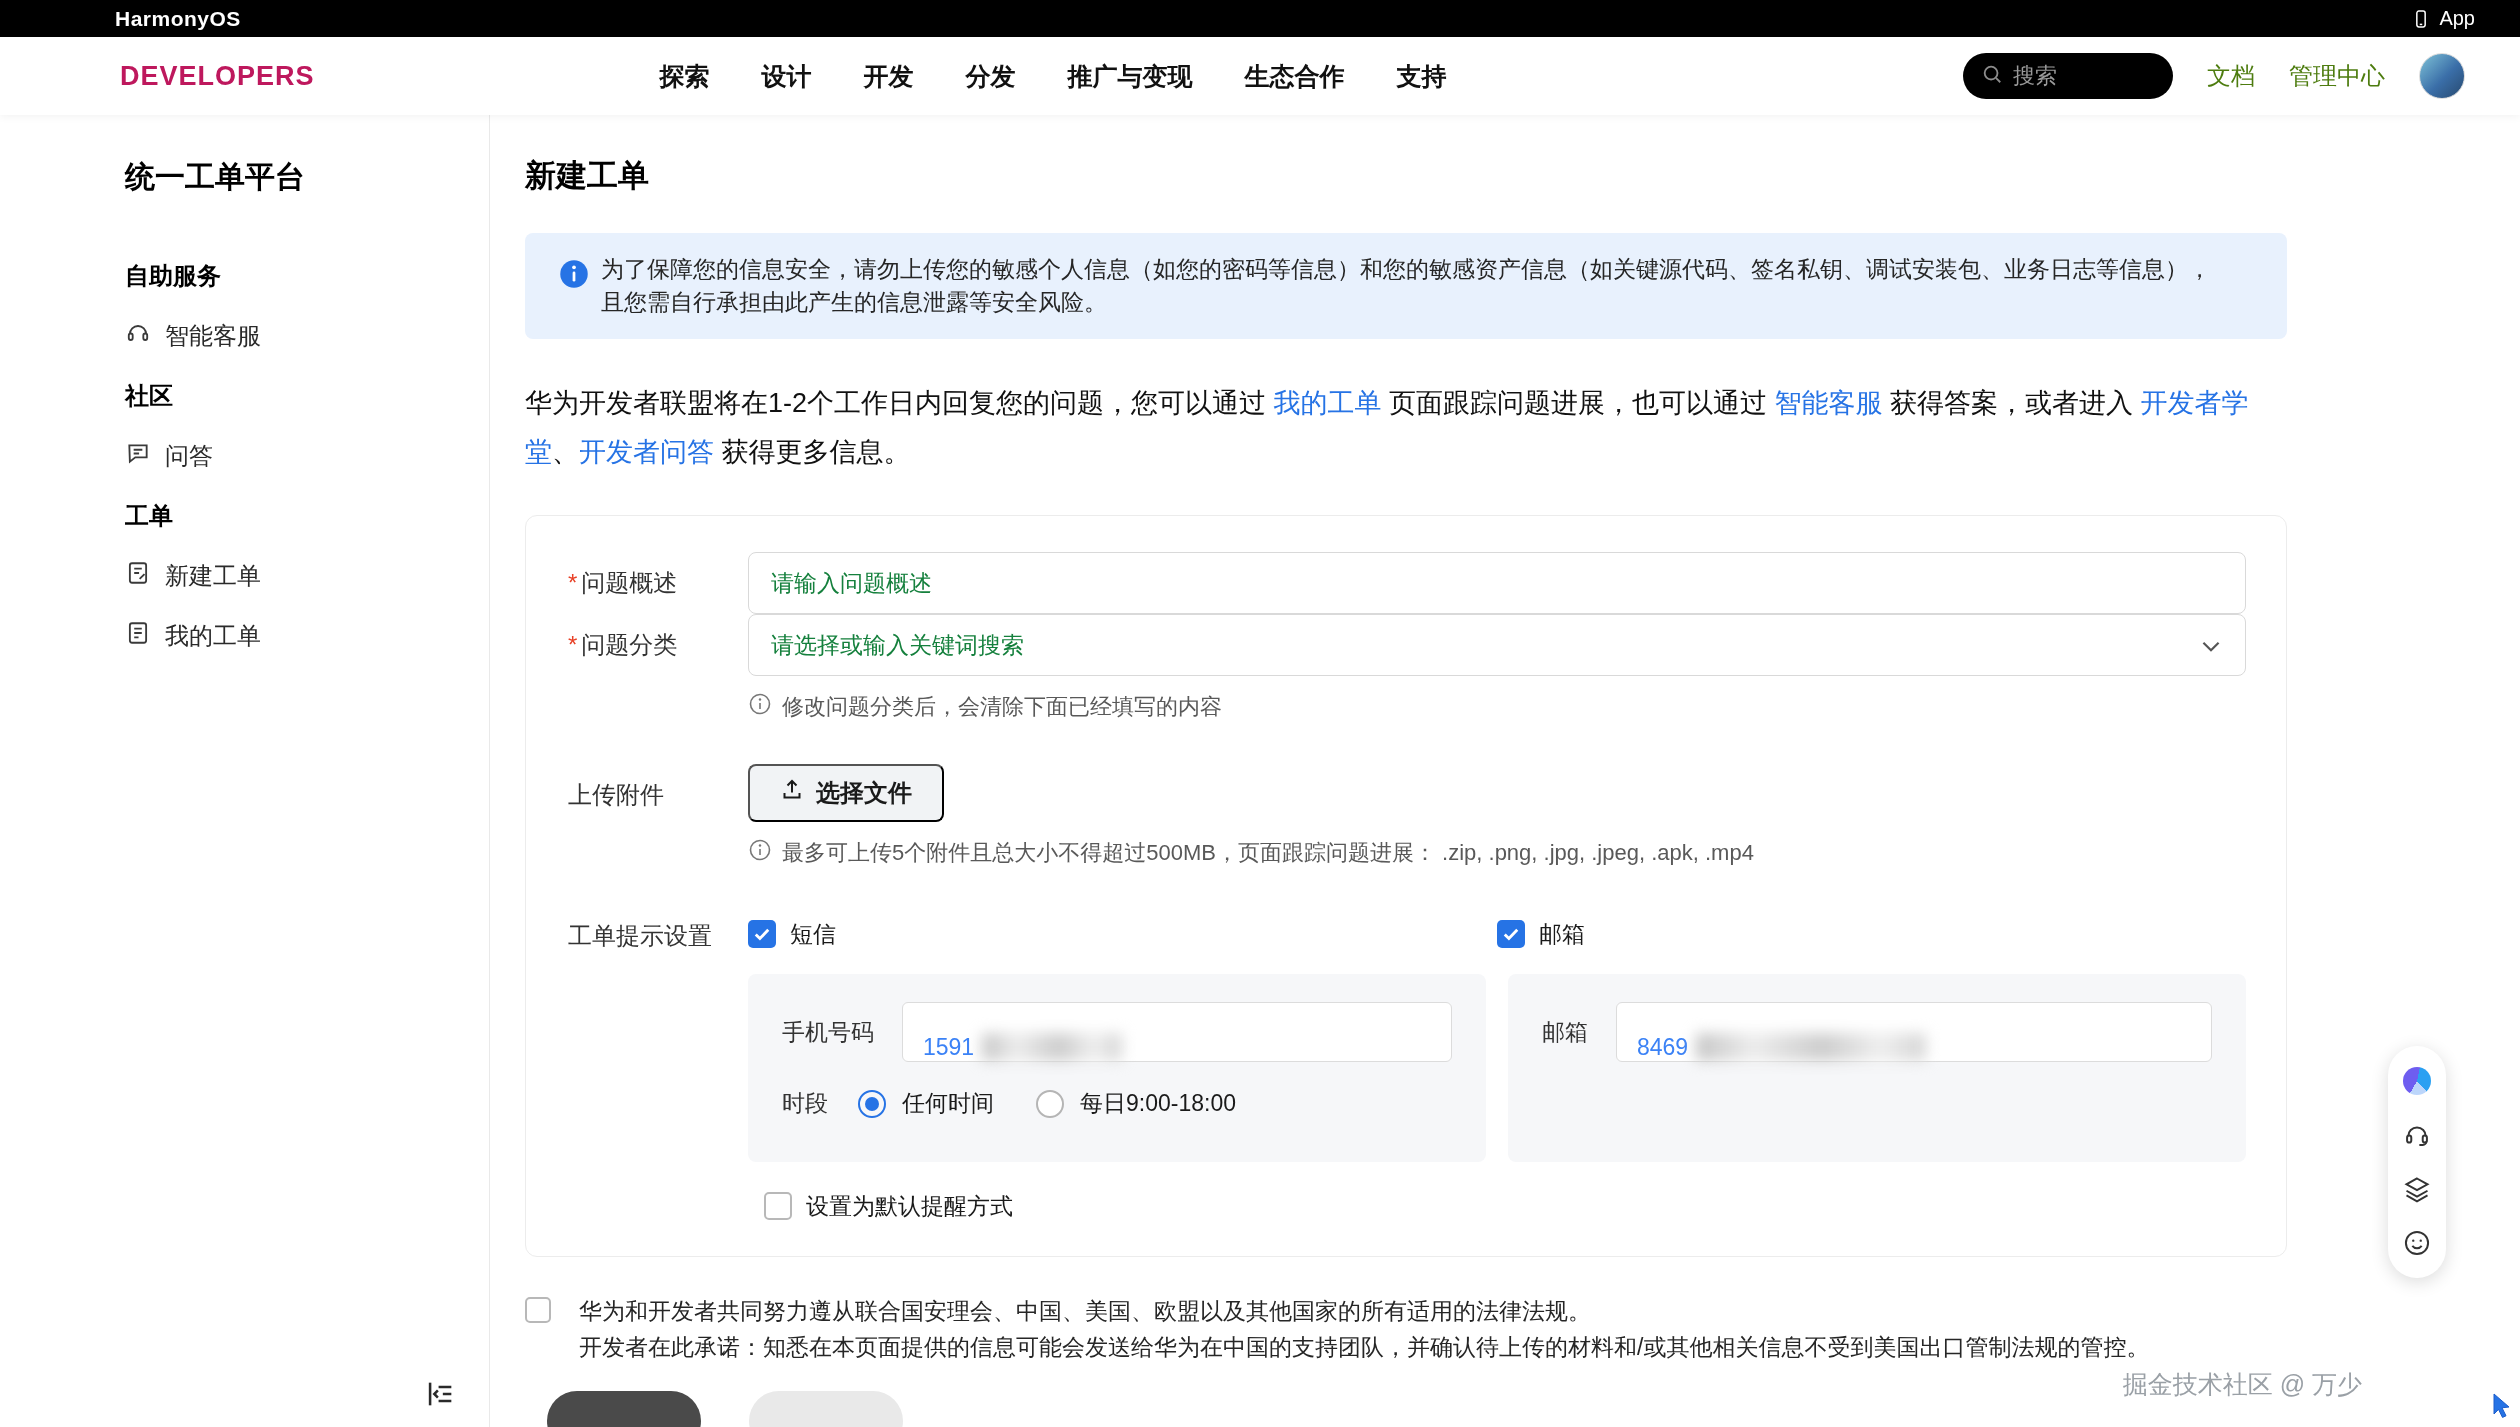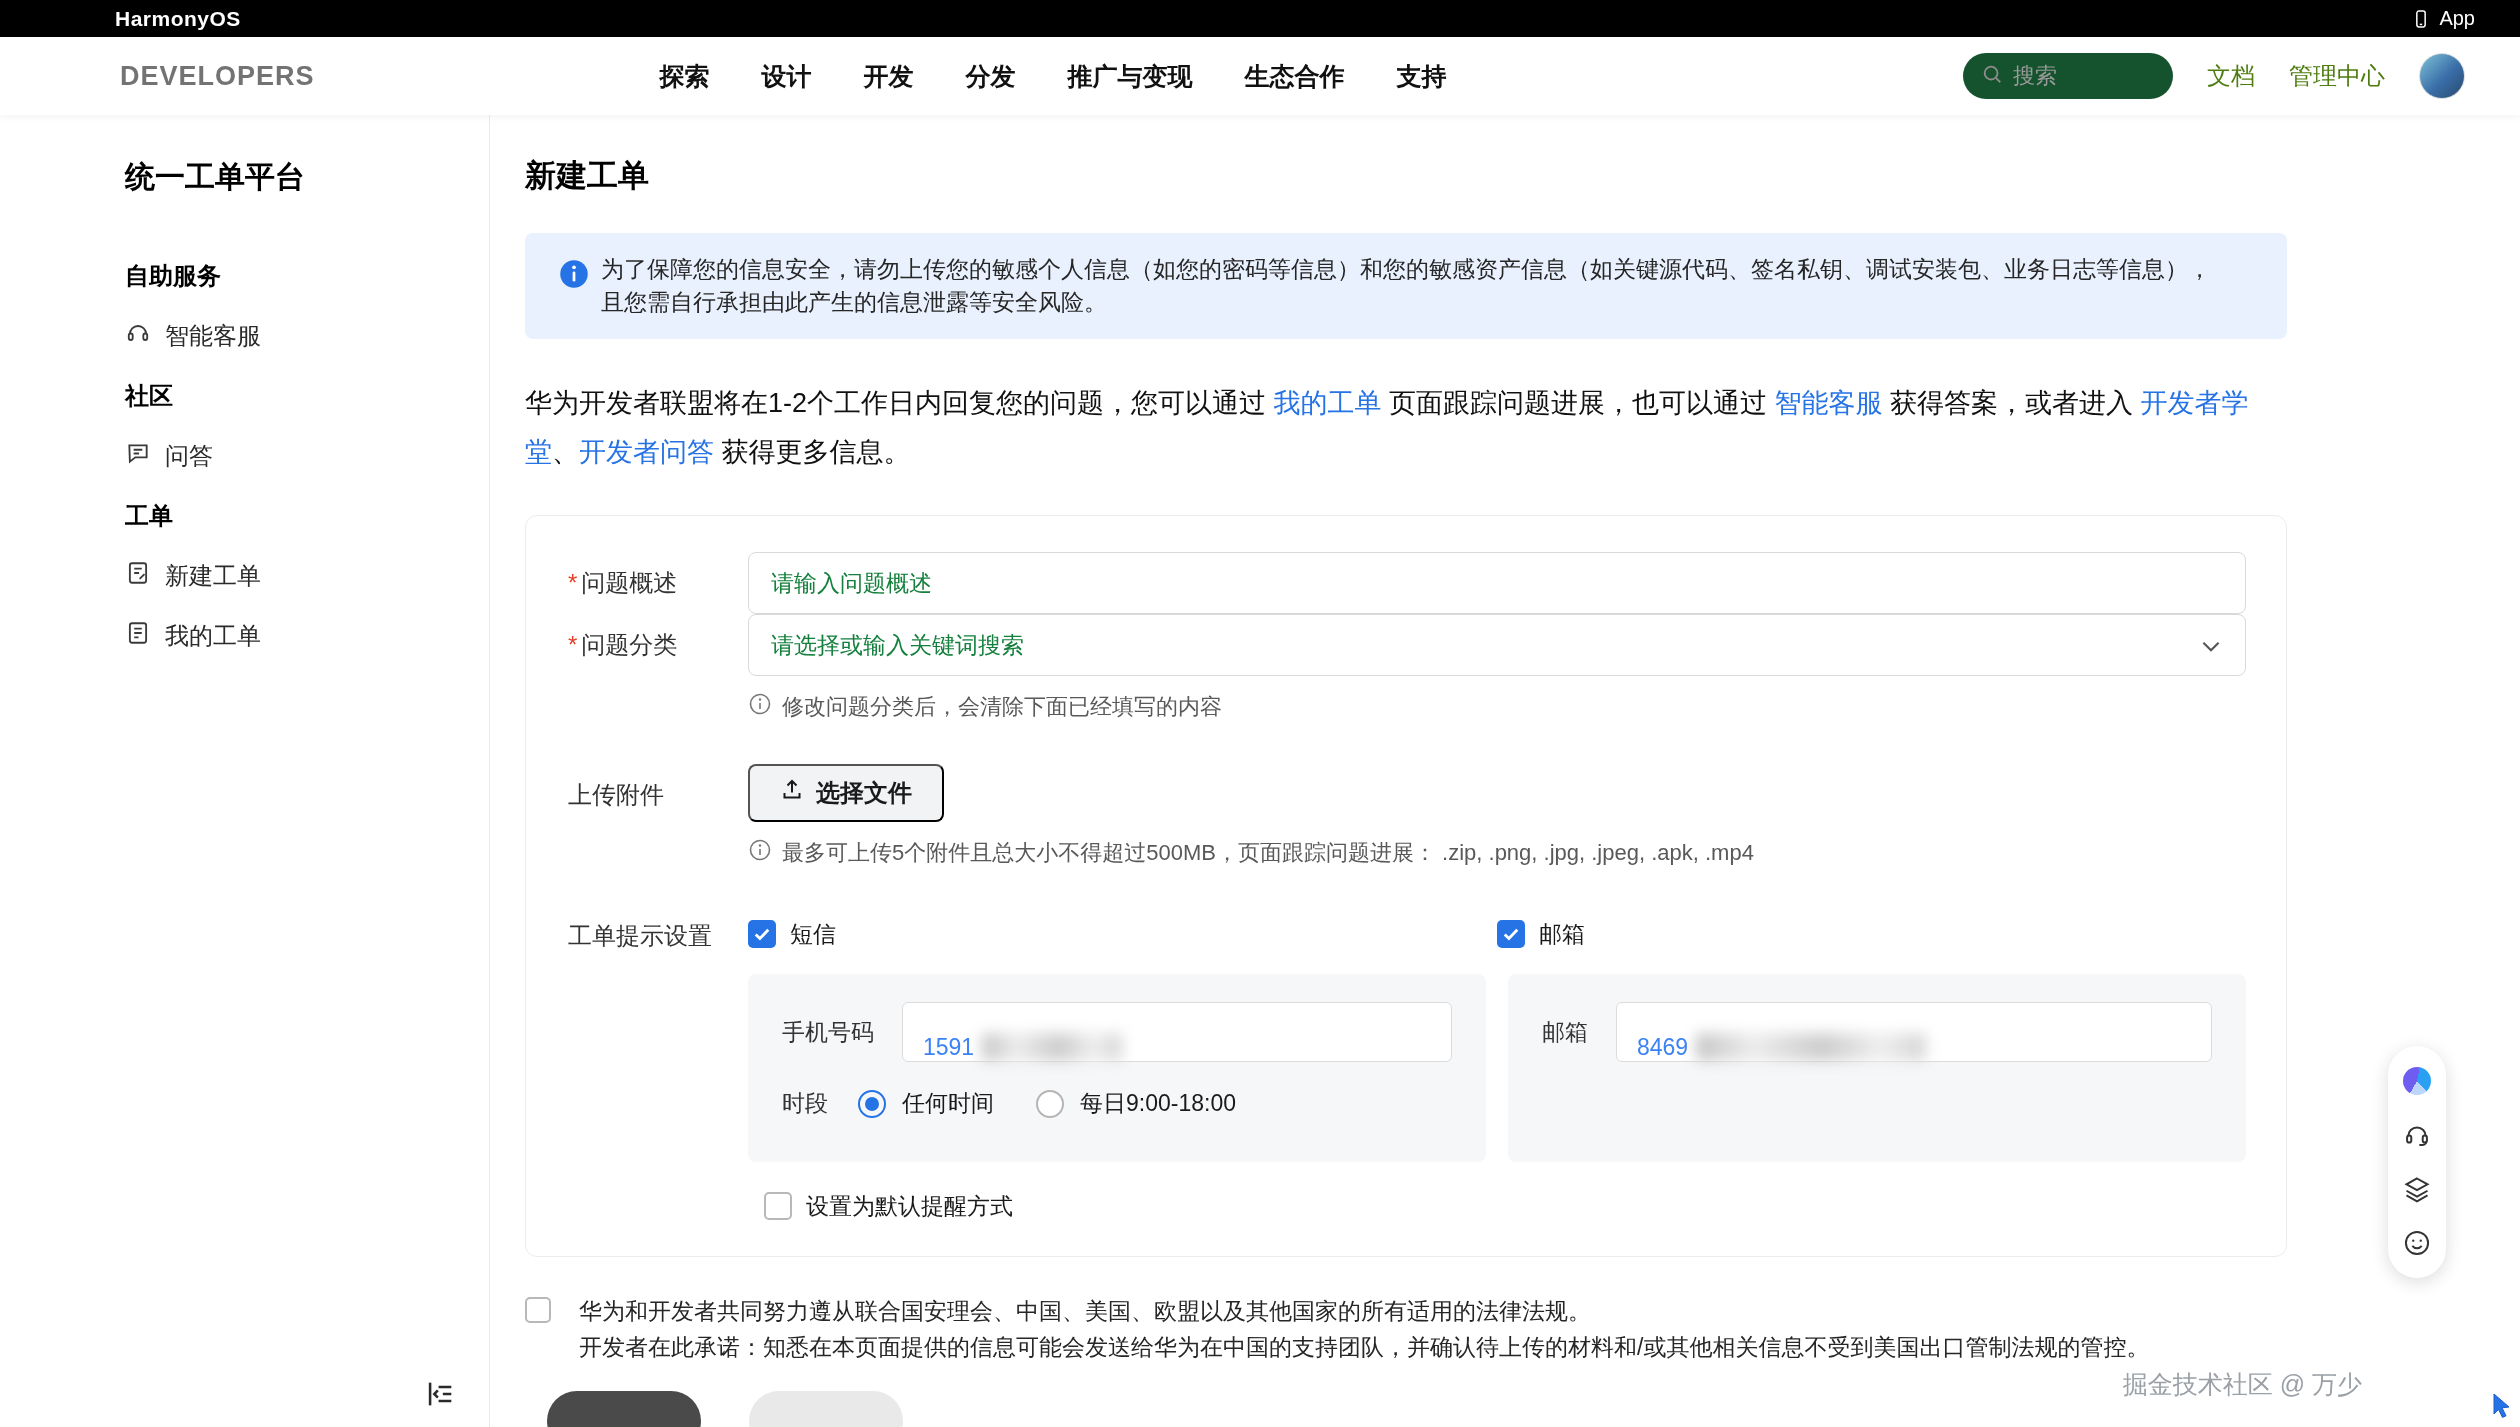--- a/index.html
+++ b/index.html
@@ -7,25 +7,25 @@
   .screen { position:relative; width:2520px; height:1427px; background:#fff; overflow:hidden; }
 
   
   .topbar { height:37px; background:#000; color:#fff; display:flex; align-items:center; padding:0 45px 0 115px; }
   .topbar .brand { font-size:21px; font-weight:700; letter-spacing:.5px; }
   .topbar .right { margin-left:auto; display:flex; align-items:center; gap:8px; font-size:20px; }
   .topbar svg { display:block; }
 
   
   .navbar { height:78px; background:#fff; display:flex; align-items:center; padding:0 55px 0 120px; box-shadow:0 2px 8px rgba(0,0,0,.05); position:relative; z-index:5; }
-  .navbar .logo { font-size:27px; font-weight:700; letter-spacing:1px; color:#737373; }
+  .navbar .logo { font-size:27px; font-weight:700; letter-spacing:1px; color:#be185d; }
   .nav-menu { display:flex; gap:52px; margin-left:345px; }
   .nav-item { font-size:25px; font-weight:600; color:#111; cursor:pointer; white-space:nowrap; }
   .nav-right { margin-left:auto; display:flex; align-items:center; gap:34px; }
-  .search-pill { width:210px; height:46px; background:#14532d; border-radius:23px; display:flex; align-items:center; gap:10px; padding:0 18px; }
+  .search-pill { width:210px; height:46px; background:#000000; border-radius:23px; display:flex; align-items:center; gap:10px; padding:0 18px; }
   .search-pill .ph { font-size:22px; color:#9a9a9a; }
   .nav-link { font-size:24px; font-weight:500; color:#4d7c0f; cursor:pointer; white-space:nowrap; }
   .avatar { width:46px; height:46px; border-radius:50%; background:linear-gradient(135deg,#7fc3d8 0%,#3a6ea8 55%,#27496e 100%); border:1px solid #ddd; }
 
   
   .layout { display:flex; height:1312px; }
   .sidebar { width:490px; border-right:1px solid #e9e9e9; padding:42px 0 0 125px; position:relative; flex-shrink:0; }
   .sb-title { font-size:30px; font-weight:700; color:#000; margin-bottom:48px; }
   .sb-header { font-size:24px; font-weight:700; color:#000; height:60px; display:flex; align-items:center; }
   .sb-item { height:60px; display:flex; align-items:center; gap:14px; font-size:24px; color:#2a2a2a; cursor:pointer; }

